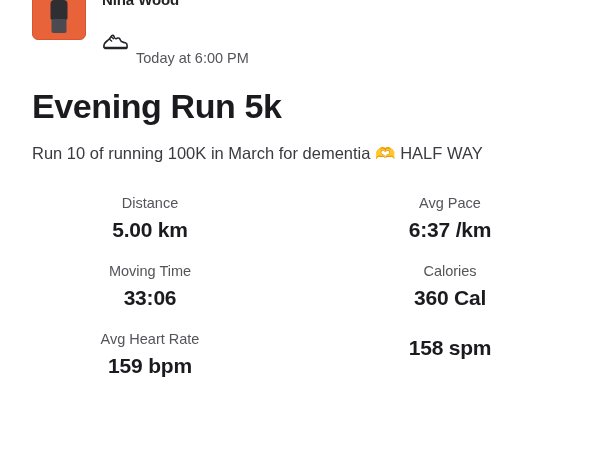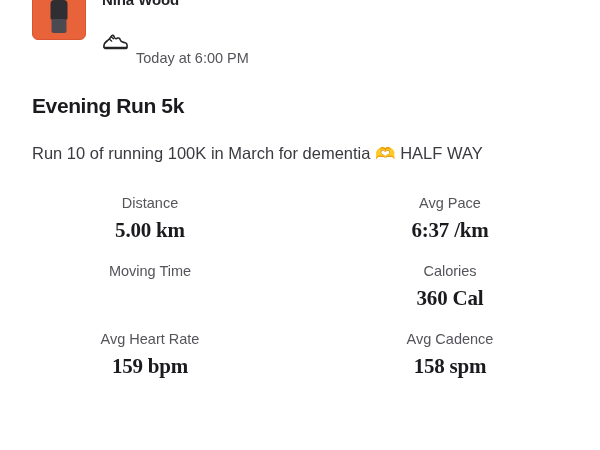--- a/index.html
+++ b/index.html
@@ -95,21 +95,21 @@
     margin-left: 8px;
     font-size: 14.5px;
     color: #54545a;
     line-height: 16px;
     margin-top: 32px;
   }
 
   
   .title {
     margin: 38px 0 0 32px;
-    font-size: 21px;
+    font-size: 34px;
     font-weight: bold;
     color: #1b1b1f;
     letter-spacing: -0.4px;
     line-height: 32px;
   }
   .description {
     margin: 18px 32px 0 32px;
     font-size: 16.5px;
     color: #3a3a40;
     line-height: 26px;
@@ -131,21 +131,20 @@
     color: #54545a;
     line-height: 18px;
   }
   .stat-value {
     font-size: 21px;
     font-weight: bold;
     color: #1b1b1f;
     line-height: 28px;
     margin-top: 4px;
     letter-spacing: -0.2px;
-    font-family: Liberation Serif, serif;
   }
 </style>
 </head>
 <body>
 
 <div class="screen">
 
   <div class="activity-header">
 
     <div class="avatar">
@@ -183,32 +182,32 @@
       <div class="stat-value">5.00 km</div>
     </div>
 
     <div class="stat">
       <div class="stat-label">Avg Pace</div>
       <div class="stat-value">6:37 /km</div>
     </div>
 
     <div class="stat">
       <div class="stat-label">Moving Time</div>
+      <div class="stat-value">33:06</div>
     </div>
 
     <div class="stat">
       <div class="stat-label">Calories</div>
       <div class="stat-value">360 Cal</div>
     </div>
 
     <div class="stat">
       <div class="stat-label">Avg Heart Rate</div>
       <div class="stat-value">159 bpm</div>
     </div>
 
     <div class="stat">
-      <div class="stat-label">Avg Cadence</div>
       <div class="stat-value">158 spm</div>
     </div>
 
   </div>
 
 </div>
 
 </body></html>

